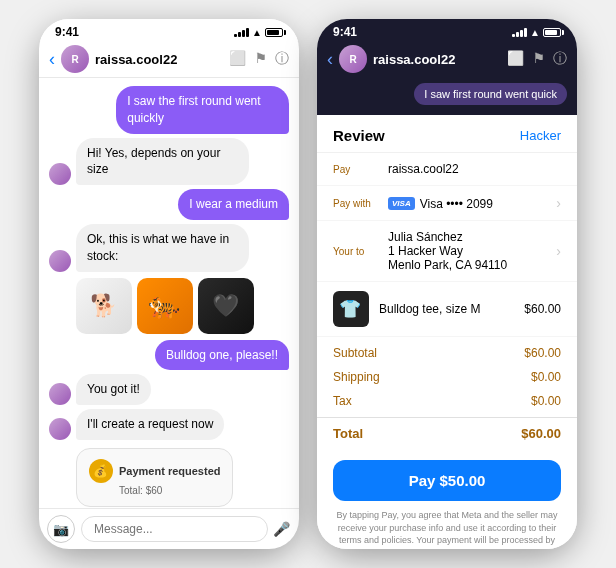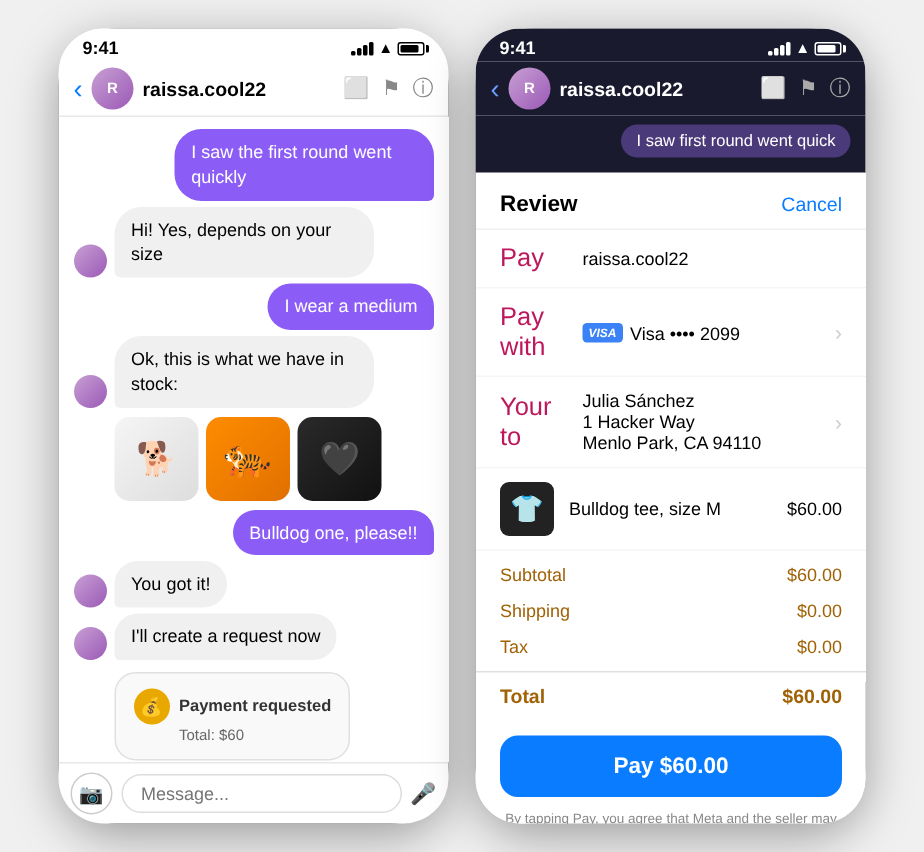--- a/index.html
+++ b/index.html
@@ -275,22 +275,22 @@
       cursor: pointer;
     }
     .review-row {
       display: flex;
       align-items: center;
       padding: 9px 16px;
       border-bottom: 1px solid #f5f5f5;
       gap: 10px;
     }
     .review-row-label {
-      font-size: 17px;
-      color: #be185d;
+      font-size: 10px;
+      color: #a16207;
       width: 45px;
       flex-shrink: 0;
     }
     .review-row-value {
       flex: 1;
       font-size: 12px;
       color: #000;
     }
     .review-row-arrow {
       color: #ccc;
@@ -510,21 +510,21 @@
     </div>
 
     <div style="background:#1a1a2e; padding:6px 10px 10px; display:flex; justify-content:flex-end;">
       <div class="chat-preview-bubble">I saw first round went quick</div>
     </div>
 
     <div class="review-sheet">
 
       <div class="review-header">
         <span class="review-title">Review</span>
-        <span class="review-cancel">Cancel</span>
+        <span class="review-cancel">Hacker</span>
       </div>
 
       
       <div class="review-row">
         <span class="review-row-label">Pay</span>
         <span class="review-row-value">raissa.cool22</span>
       </div>
 
       
       <div class="review-row">
@@ -572,21 +572,21 @@
           <span>Tax</span>
           <span>$0.00</span>
         </div>
         <div class="summary-row total">
           <span>Total</span>
           <span>$60.00</span>
         </div>
       </div>
 
       
-      <button class="pay-big-btn">Pay $60.00</button>
+      <button class="pay-big-btn">Pay $50.00</button>
 
       
       <div class="terms-text">
         <span>By tapping Pay, you agree that Meta and the seller may receive your purchase info and use it according to their terms and policies. Your payment will be processed by PayPal, in accordance with their terms of service.</span>
         
       </div>
 
     </div>
 
   </div>

